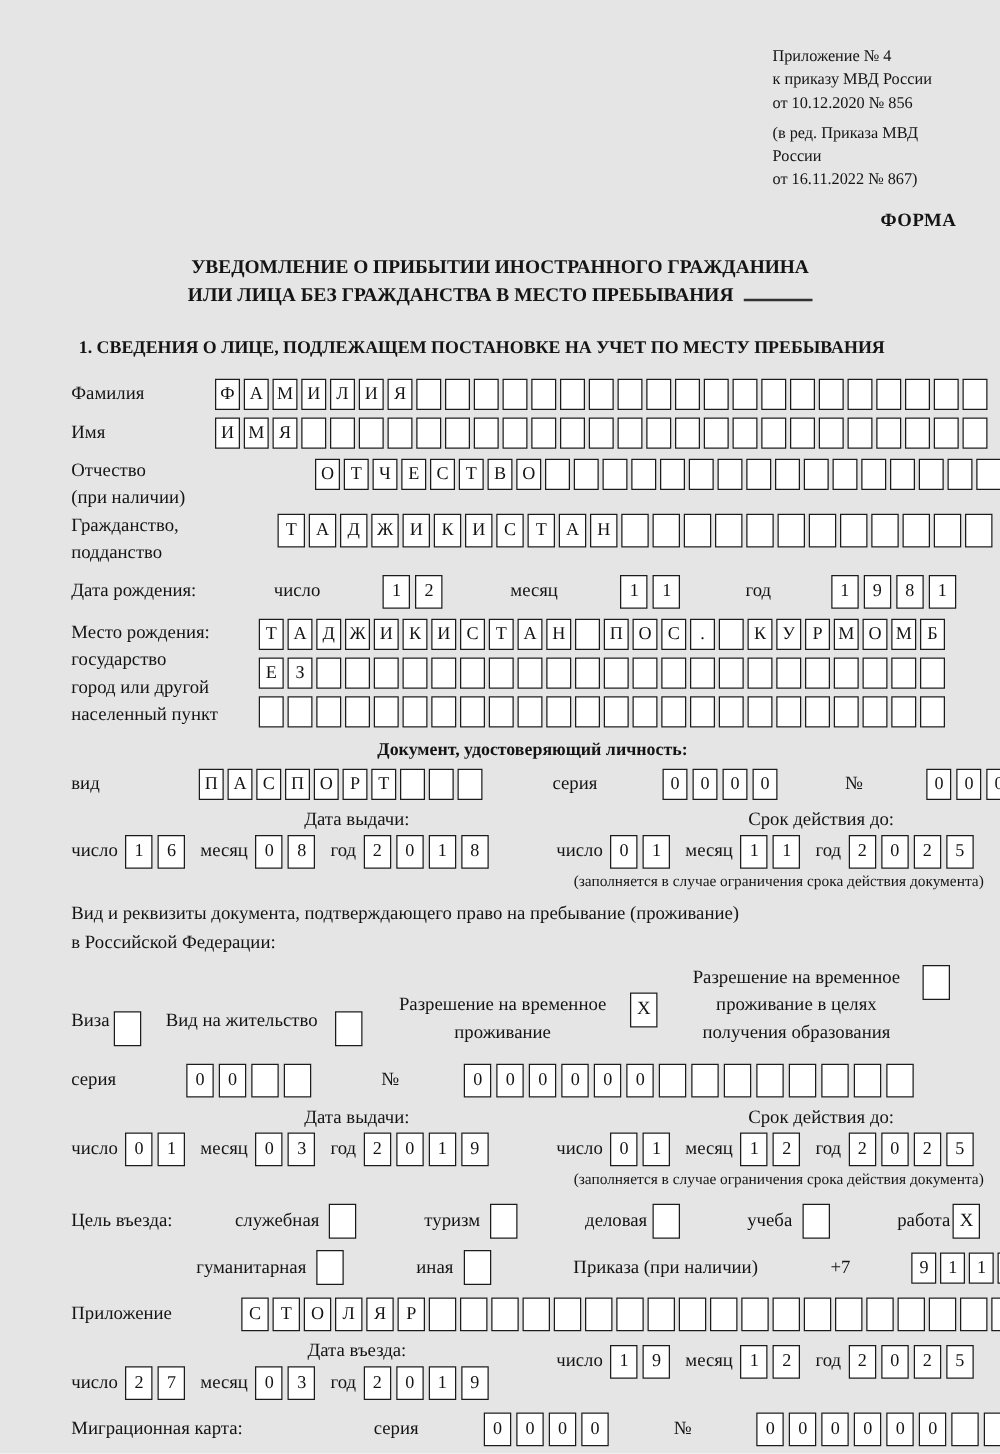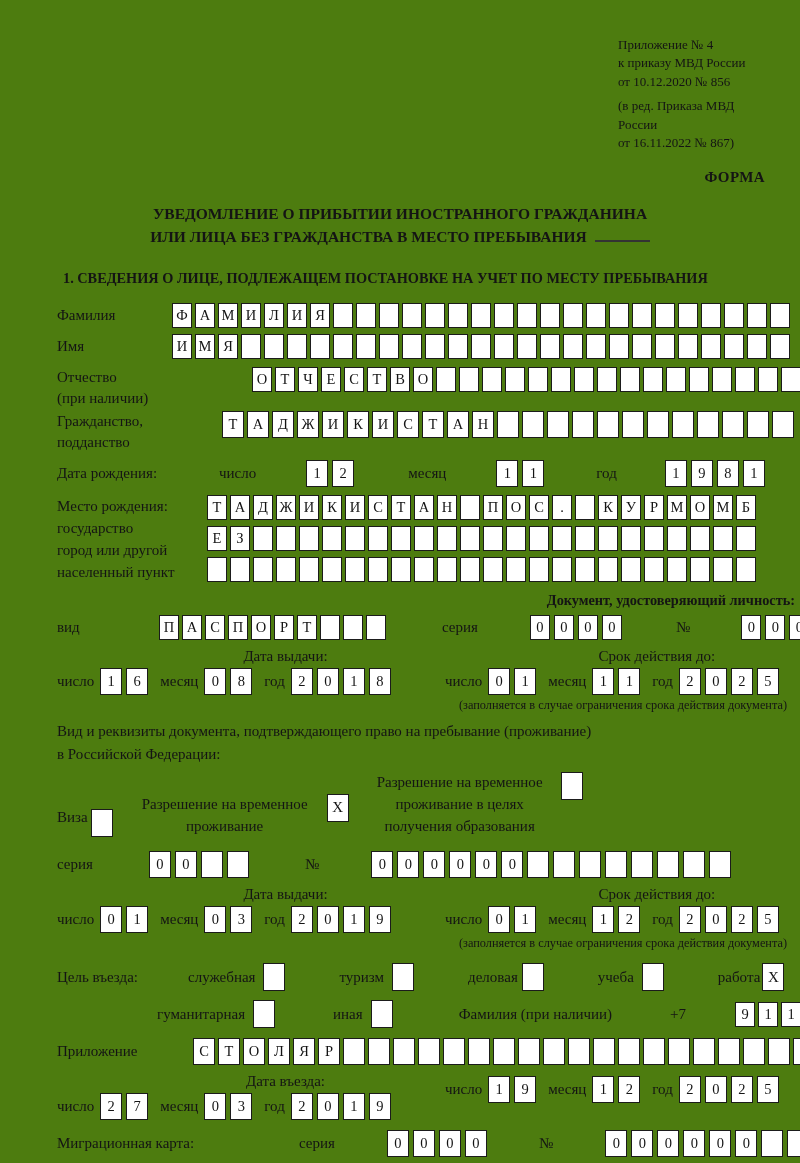--- a/index.html
+++ b/index.html
@@ -1,18 +1,18 @@
 <!DOCTYPE html>
 <html><head>
 <meta charset="utf-8">
 <style>
   html,body{margin:0;padding:0;background:#ffffff;}
   .page{
     position:relative;width:800px;height:1163px;overflow:hidden;
-    background:#4d7c0f;color:#141414;
+    background:#e5e5e5;color:#141414;
     font-family:"Liberation Serif","DejaVu Serif",serif;
   }
   .content{padding:0 5px 0 57px;}
   
   .appendix{margin:36px 30px 0 618px;font-size:13px;line-height:1.42;}
   .revision{margin-top:6px;}
   .forma{margin:16px 35px 0 0;text-align:right;font-weight:bold;font-size:15px;letter-spacing:.4px;}
   .title{margin-top:16px;text-align:center;font-weight:bold;font-size:15.5px;line-height:1.5;}
   .title-underline{display:inline-block;width:55px;height:2px;background:#333;margin-left:8px;vertical-align:baseline;}
   .section-title{margin:22px 0 0 6px;font-weight:bold;font-size:14.3px;}
@@ -26,21 +26,21 @@
   .cells.dt{gap:4px;}
   .cell{box-sizing:border-box;width:20px;height:25px;border:1.5px solid #1b1b1b;background:#fff;
         display:inline-flex;align-items:center;justify-content:center;
         font-size:14.5px;flex:0 0 auto;}
   .cell.lg{width:22px;height:27px;}
   .cell.cb{width:22px;height:28px;border-width:1.8px;font-size:15px;}
   
   .grid2{display:flex;align-items:flex-start;margin-top:8px;}
   .rowscol{display:flex;flex-direction:column;gap:6px;}
   
-  .doc-title{margin-top:9px;text-align:right;font-weight:bold;font-size:14.3px;}
+  .doc-title{margin-top:9px;text-align:center;font-weight:bold;font-size:14.3px;}
   .dates{display:flex;align-items:flex-start;margin-top:8px;text-align:center;}
   .dtitle{font-size:15px;}
   .drow{display:flex;align-items:center;margin-top:3px;}
   .drow .lbl{margin-right:6px;}
   .drow .ml{margin-left:12px;}
   .note{font-size:12.3px;}
   .note.right{text-align:right;margin:3px 8px 0 0;}
   .intro{margin-top:10px;font-size:15px;}
   .opts{display:flex;align-items:flex-end;margin-top:9px;}
   .opt{display:flex;align-items:flex-start;}
@@ -411,20 +411,26 @@
     <div class="intro">Вид и реквизиты документа, подтверждающего право на пребывание (проживание)</div>
     <div class="intro" style="margin-top:6px">в Российской Федерации:</div>
 
     <div class="opts">
       <div class="opt">
         <span class="lbl">Виза</span>
         <span class="cells" style="margin-left:3px">
             <span class="cell cb"></span>
           </span>
       </div>
+      <div class="opt" style="margin-left:20px">
+        <span class="lbl">Вид на жительство</span>
+        <span class="cells" style="margin-left:14px">
+            <span class="cell cb"></span>
+          </span>
+      </div>
       <div class="opt" style="margin-left:18px">
         <span class="ml-lbl" style="width:188px">Разрешение на временное
 проживание</span>
         <span class="cells" style="margin-left:8px">
             <span class="cell cb">X</span>
           </span>
       </div>
       <div class="opt" style="margin-left:16px">
         <span class="ml-lbl" style="width:190px">Разрешение на временное
 проживание в целях
@@ -562,21 +568,21 @@
         <span class="cells" style="margin-left:8px">
             <span class="cell cb"></span>
           </span>
       </span>
       <span class="purpose" style="margin-left:14px">
         <span class="lbl">иная</span>
         <span class="cells" style="margin-left:8px">
             <span class="cell cb"></span>
           </span>
       </span>
-      <span class="lbl" style="margin-left:22px">Фамилия (при наличии)</span>
+      <span class="lbl" style="margin-left:22px">Приказа (при наличии)</span>
       <span class="lbl" style="margin-left:14px">+7</span>
       <span class="cells" style="margin-left:5px">
           <span class="cell">9</span>
           <span class="cell">1</span>
           <span class="cell">1</span>
           <span class="cell">0</span>
           <span class="cell">0</span>
           <span class="cell">0</span>
           <span class="cell">0</span>
           <span class="cell">0</span>

